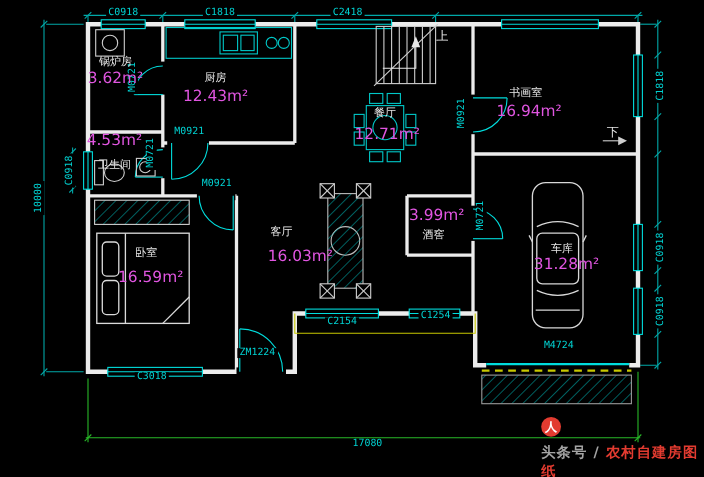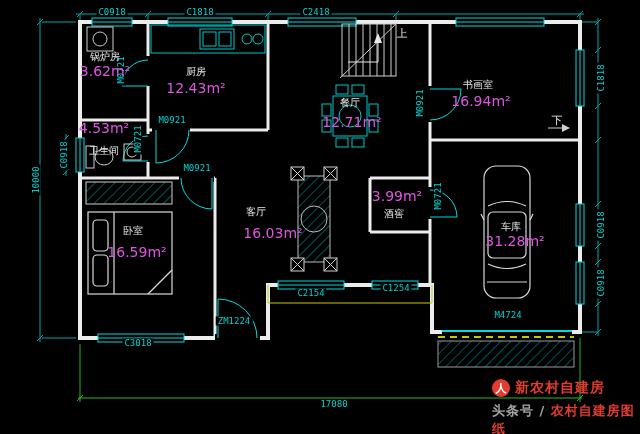--- a/index.html
+++ b/index.html
@@ -297,21 +297,20 @@
 <div class="lbl area" style="left:515px;top:241px">31.28m²</div>
 <div class="lbl area sm" style="left:397px;top:196px">3.99m²</div>
 <div class="lbl room sm" style="left:394px;top:214px">酒窖</div>
 
 <div class="lbl updown" style="left:402px;top:33px">上</div>
 <div class="lbl updown" style="left:557px;top:120px">下</div>
 
 <div class="wm">
   <div class="wm-row1">
     <span class="wm-logo">人</span>
-    <span class="wm-brand">新农村自建房</span>
   </div>
   <div class="wm-row2">
     <span class="wm-channel">头条号 /</span>
     <span class="wm-account">农村自建房图纸</span>
   </div>
 </div>
 
 </div>
 
 </body></html>

